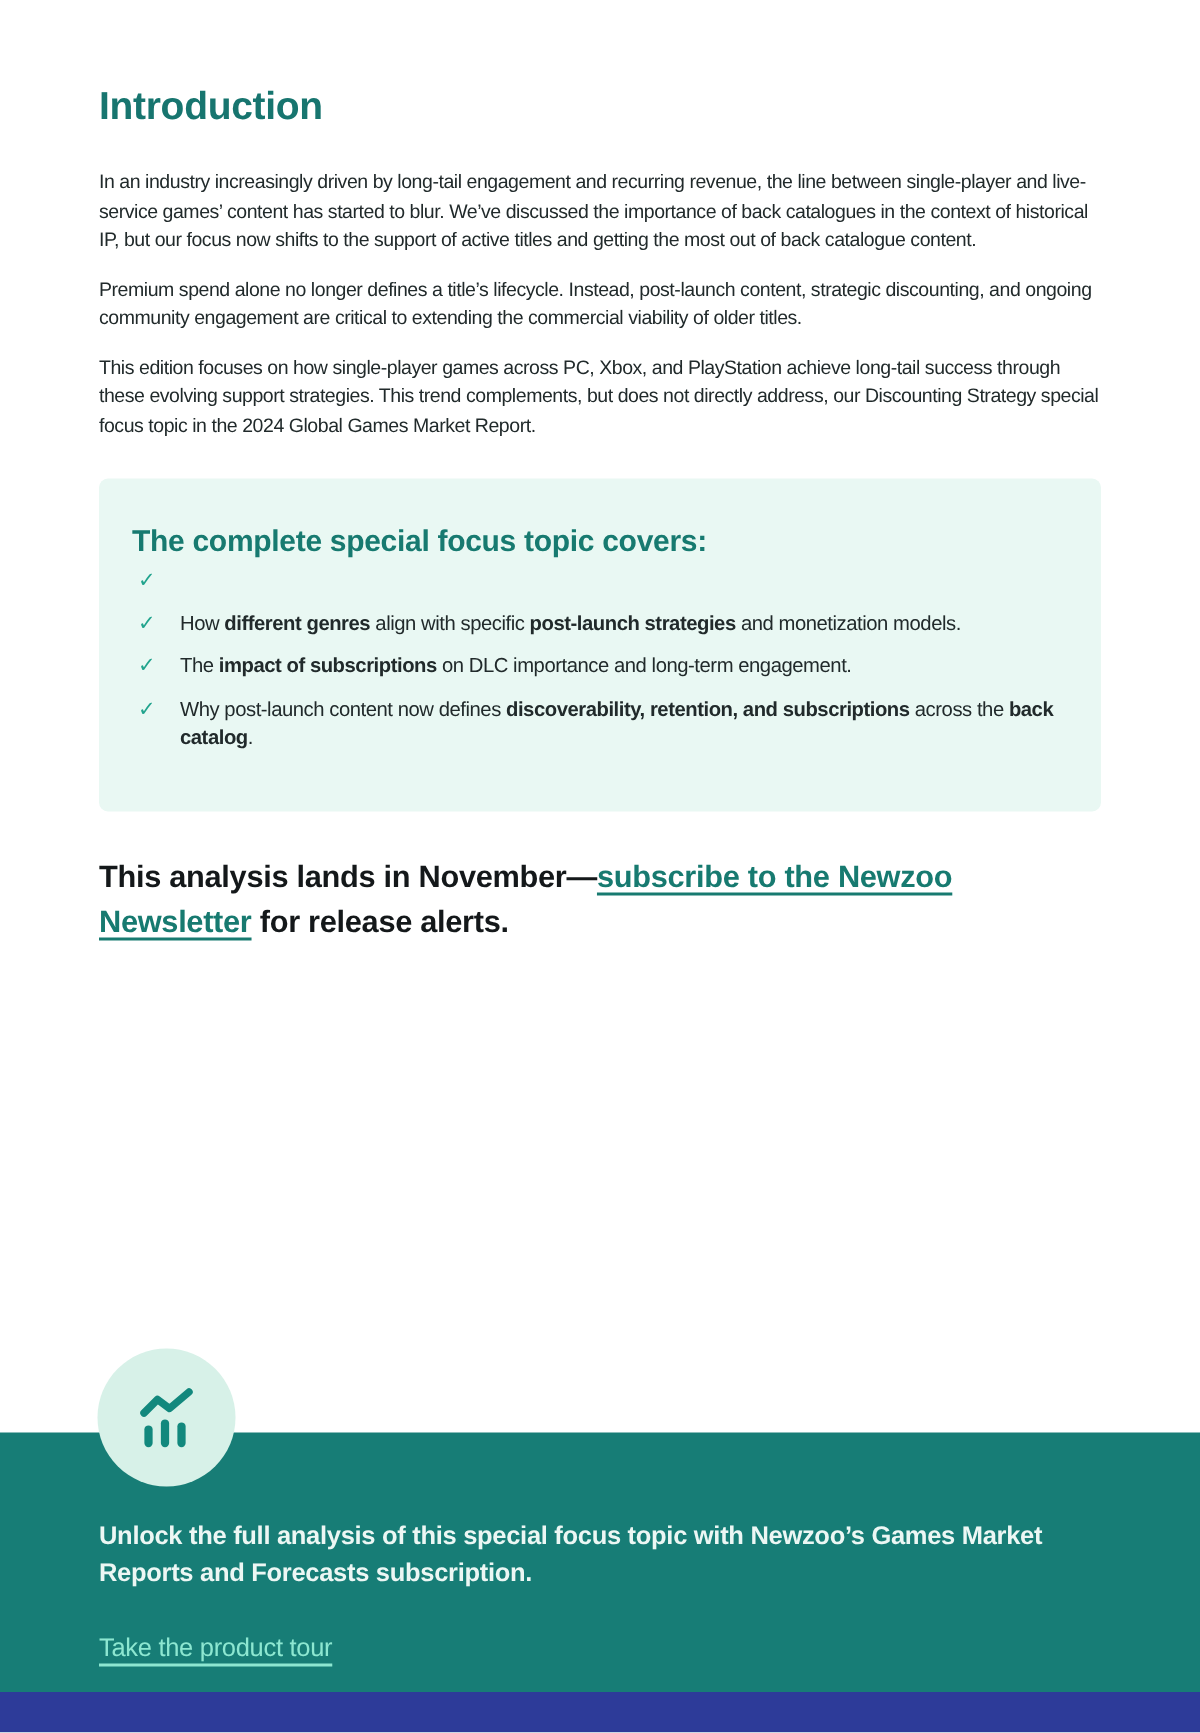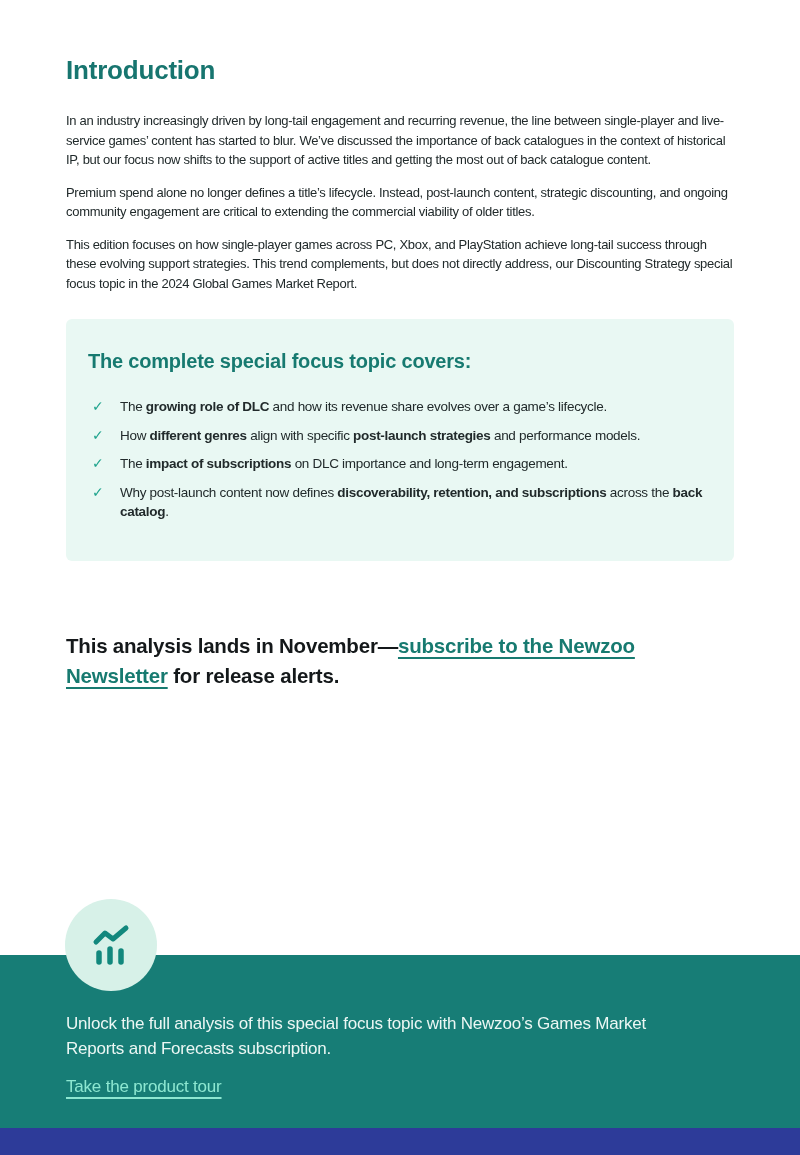--- a/index.html
+++ b/index.html
@@ -38,21 +38,21 @@
     background: var(--box_bg, #E9F8F3);
     border-radius: 6px;
     padding: 30px 28px 30px 22px;
   }
   .focus-box h2 {
     color: var(--accent, #177A70);
     font-size: 20px;
     line-height: 24px;
     font-weight: 700;
     letter-spacing: -0.2px;
-    margin-bottom: 24px;
+    margin-bottom: 4px;
   }
   .focus-box ul { list-style: none; }
   .focus-box li {
     display: flex;
     align-items: flex-start;
     font-size: 13.5px;
     line-height: 19.5px;
     letter-spacing: -0.3px;
     margin-bottom: 9px;
   }
@@ -61,21 +61,21 @@
     width: 14px;
     flex: 0 0 14px;
     margin-right: 14px;
     margin-left: 4px;
     font-size: 14px;
     line-height: 19.5px;
   }
   .bullet-text { display: block; }
   .bullet-text .b { font-weight: 700; }
   .cta {
-    margin-top: 70px;
+    margin-top: 29px;
     font-size: 20.5px;
     line-height: 30px;
     font-weight: 700;
     letter-spacing: -0.2px;
     color: #14181a;
     max-width: 640px;
   }
   .cta .link-text {
     color: var(--link_teal, #177A70);
     text-decoration: underline;
@@ -103,21 +103,22 @@
     width: 800px;
     height: 200px;
     background: var(--footer_bg, #177D76);
     padding: 57px 66px 0 66px;
   }
   .footer-text {
     color: var(--footer_text, #ECF7F4);
     font-size: 17px;
     line-height: 24.5px;
     letter-spacing: -0.2px;
-    margin-bottom: 16px;
+    margin-bottom: 28px;
+    font-weight: bold;
   }
   .tour-link {
     display: inline-block;
     color: var(--footer_link, #8DE7D1);
     font-size: 17px;
     font-weight: 400;
     letter-spacing: -0.2px;
     text-decoration: underline;
     text-decoration-thickness: 1.5px;
     text-underline-offset: 5px;
@@ -142,25 +143,24 @@
 
     <p class="body">In an industry increasingly driven by long-tail engagement and recurring revenue, the line between single-player and live-service games’ content has started to blur. We’ve discussed the importance of back catalogues in the context of historical IP, but our focus now shifts to the support of active titles and getting the most out of back catalogue content.</p>
     <p class="body">Premium spend alone no longer defines a title’s lifecycle. Instead, post-launch content, strategic discounting, and ongoing community engagement are critical to extending the commercial viability of older titles.</p>
     <p class="body">This edition focuses on how single-player games across PC, Xbox, and PlayStation achieve long-tail success through these evolving support strategies. This trend complements, but does not directly address, our Discounting Strategy special focus topic in the 2024 Global Games Market Report.</p>
 
     <section class="focus-box">
       <h2>The complete special focus topic covers:</h2>
       <ul>
         <li>
           <span class="check">✓</span>
-          <span class="bullet-text"><span>The </span><span class="b">growing role of DLC</span><span> and how its revenue share evolves over a game’s lifecycle.</span></span>
         </li>
         <li>
           <span class="check">✓</span>
-          <span class="bullet-text"><span>How </span><span class="b">different genres</span><span> align with specific </span><span class="b">post-launch strategies</span><span> and performance models.</span></span>
+          <span class="bullet-text"><span>How </span><span class="b">different genres</span><span> align with specific </span><span class="b">post-launch strategies</span><span> and monetization models.</span></span>
         </li>
         <li>
           <span class="check">✓</span>
           <span class="bullet-text"><span>The </span><span class="b">impact of subscriptions</span><span> on DLC importance and long-term engagement.</span></span>
         </li>
         <li>
           <span class="check">✓</span>
           <span class="bullet-text"><span>Why post-launch content now defines </span><span class="b">discoverability, retention, and subscriptions</span><span> across the </span><span class="b">back catalog</span><span>.</span></span>
         </li>
       </ul>

